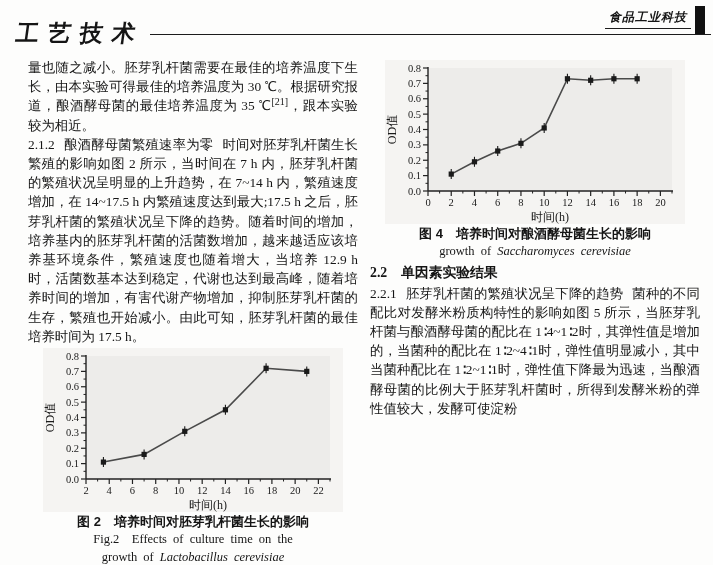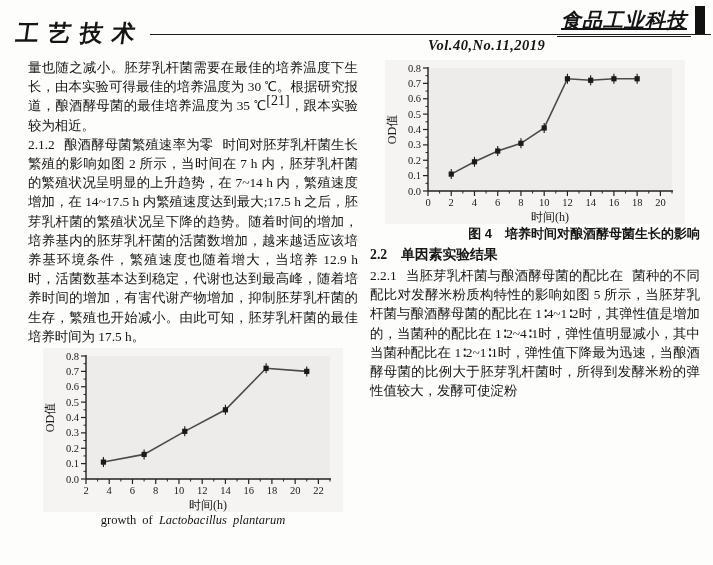--- a/index.html
+++ b/index.html
@@ -11,53 +11,52 @@
   }
   
   .header { position:absolute; top:0; left:0; right:0; height:56px; }
   .brand-left {
     position:absolute; top:18px; left:16px;
     font-size:23px; font-weight:bold; letter-spacing:9px;
     transform:skewX(-8deg); white-space:nowrap;
   }
   .header-rule { position:absolute; top:34px; left:150px; right:2px; height:0; border-top:1.6px solid #1c1c1c; }
   .journal-box { position:absolute; top:7px; right:22px; padding:0 4px 2px 4px; border-bottom:1.6px solid #1c1c1c; }
-  .journal-name { font-size:20px; font-weight:bold; font-style:italic; letter-spacing:1px; white-space:nowrap;text-decoration:underline; }
+  .journal-name { font-size:12px; font-weight:bold; font-style:italic; letter-spacing:1px; white-space:nowrap; }
   .journal-bar { position:absolute; top:6px; right:8px; width:10px; height:28px; background:#111; }
   .issue-info { position:absolute; top:37px; left:428px; font-size:14.5px; font-style:italic; font-weight:bold; letter-spacing:.5px; }
   
   .columns { position:absolute; top:58px; left:28px; right:12px; display:flex; gap:12px; }
   .col { width:330px; }
   .body-text {
     font-size:13.4px; line-height:19.2px; text-align:justify;
     font-family:"Liberation Serif", serif;
   }
   .sec-inline { font-weight:normal; margin-right:9px; }
-  sup.ref { font-size:14px; line-height:0;margin-top:28px; }
+  sup.ref { font-size:10px; line-height:0;margin-top:28px; }
   .heading-22 { font-size:13.8px; font-weight:bold; margin:3px 0 2px 0; font-family:Liberation Serif, serif; }
   
   .figure { margin:2px auto 0 auto; width:300px; background:#f5f4f2; }
   .figure svg { display:block; }
-  .cap-cn { text-align:right; font-size:13px; font-weight:bold; margin-top:1px; font-family:"Liberation Sans", sans-serif; }
+  .cap-cn { text-align:center; font-size:13px; font-weight:bold; margin-top:1px; font-family:"Liberation Sans", sans-serif; }
   .cap-en { text-align:center; font-size:12.5px; line-height:17.5px; word-spacing:3px; }
   .species { font-style:italic; }
 </style>
 </head>
 <body>
 
 <div class="page">
 
   <div class="header">
     <div class="brand-left">工艺技术</div>
     <div class="header-rule"></div>
     <div class="journal-box">
       <span class="journal-name">食品工业科技</span>
     </div>
     <div class="journal-bar"></div>
-    <div class="issue-info">Vol.40,No.11,2019</div>
   </div>
 
   <div class="columns">
 
     <div class="col">
       <p class="body-text"><span>量也随之减小。胚芽乳杆菌需要在最佳的培养温度下生长，由本实验可得最佳的培养温度为 30 ℃。根据研究报道，酿酒酵母菌的最佳培养温度为 35 ℃</span><sup class="ref">[21]</sup><span>，跟本实验较为相近。</span></p>
       <p class="body-text"><span class="sec-inline">2.1.2</span><span class="sec-inline">酿酒酵母菌繁殖速率为零</span><span>时间对胚芽乳杆菌生长繁殖的影响如图 2 所示，当时间在 7 h 内，胚芽乳杆菌的繁殖状况呈明显的上升趋势，在 7~14 h 内，繁殖速度增加，在 14~17.5 h 内繁殖速度达到最大;17.5 h 之后，胚芽乳杆菌的繁殖状况呈下降的趋势。随着时间的增加，培养基内的胚芽乳杆菌的活菌数增加，越来越适应该培养基环境条件，繁殖速度也随着增大，当培养 12.9 h 时，活菌数基本达到稳定，代谢也达到最高峰，随着培养时间的增加，有害代谢产物增加，抑制胚芽乳杆菌的生存，繁殖也开始减小。由此可知，胚芽乳杆菌的最佳培养时间为 17.5 h。</span></p>
 
       <div class="figure">
         <svg width="300" height="164" viewBox="0 0 300 164" xmlns="http://www.w3.org/2000/svg">
@@ -133,21 +132,23 @@
             <line x1="182.42857142857142" y1="56.8125" x2="182.42857142857142" y2="66.8125" stroke="#1a1a1a" stroke-width="1.1"></line>
             <rect x="179.82857142857142" y="59.2125" width="5.2" height="5.2" fill="#1a1a1a"></rect>
             <line x1="223.0952380952381" y1="15.300000000000011" x2="223.0952380952381" y2="25.30000000000001" stroke="#1a1a1a" stroke-width="1.1"></line>
             <rect x="220.4952380952381" y="17.70000000000001" width="5.2" height="5.2" fill="#1a1a1a"></rect>
             <line x1="263.76190476190476" y1="18.375000000000014" x2="263.76190476190476" y2="28.375000000000014" stroke="#1a1a1a" stroke-width="1.1"></line>
             <rect x="261.16190476190474" y="20.775000000000013" width="5.2" height="5.2" fill="#1a1a1a"></rect>
             <text x="165" y="161" text-anchor="middle" font-family="&quot;Liberation Serif&quot;, serif" font-size="12" fill="#1a1a1a">时间(h)</text>
             <text x="11" y="69.5" text-anchor="middle" font-family="&quot;Liberation Serif&quot;, serif" font-size="12" fill="#1a1a1a" transform="rotate(-90 11 69.5)">OD值</text>
           </svg>
       </div>
-      <div class="cap-en"><span>growth of </span><span class="species">Lactobacillus plantarum</span></div>
+      <div class="cap-cn">图 2　培养时间对胚芽乳杆菌生长的影响</div>
+      <div class="cap-en">Fig.2　Effects of culture time on the</div>
+      <div class="cap-en"><span>growth of </span><span class="species">Lactobacillus cerevisiae</span></div>
     </div>
 
     <div class="col">
 
       <div class="figure">
         <svg width="300" height="164" viewBox="0 0 300 164" xmlns="http://www.w3.org/2000/svg">
             <rect x="43" y="8" width="244" height="123" fill="#edecea"></rect>
             <line x1="43" y1="7" x2="43" y2="131" stroke="#222222" stroke-width="1.4"></line>
             <line x1="43" y1="131" x2="288" y2="131" stroke="#222222" stroke-width="1.4"></line>
             <line x1="43" y1="123.3125" x2="40.5" y2="123.3125" stroke="#222222" stroke-width="1"></line>
@@ -226,19 +227,20 @@
             <rect x="203.06666666666666" y="17.70000000000001" width="5.2" height="5.2" fill="#1a1a1a"></rect>
             <line x1="228.9047619047619" y1="13.762500000000003" x2="228.9047619047619" y2="23.762500000000003" stroke="#1a1a1a" stroke-width="1.1"></line>
             <rect x="226.3047619047619" y="16.1625" width="5.2" height="5.2" fill="#1a1a1a"></rect>
             <line x1="252.14285714285714" y1="13.762500000000003" x2="252.14285714285714" y2="23.762500000000003" stroke="#1a1a1a" stroke-width="1.1"></line>
             <rect x="249.54285714285714" y="16.1625" width="5.2" height="5.2" fill="#1a1a1a"></rect>
             <text x="165" y="161" text-anchor="middle" font-family="&quot;Liberation Serif&quot;, serif" font-size="12" fill="#1a1a1a">时间(h)</text>
             <text x="11" y="69.5" text-anchor="middle" font-family="&quot;Liberation Serif&quot;, serif" font-size="12" fill="#1a1a1a" transform="rotate(-90 11 69.5)">OD值</text>
           </svg>
       </div>
       <div class="cap-cn">图 4　培养时间对酿酒酵母菌生长的影响</div>
+      <div class="cap-en"><span>growth of </span><span class="species">Saccharomyces cerevisiae</span></div>
 
       <div class="heading-22">2.2　单因素实验结果</div>
-      <p class="body-text"><span class="sec-inline">2.2.1</span><span class="sec-inline">当胚芽乳杆菌与酿酒酵母菌的配比在</span><span>菌种的不同配比对发酵米粉质构特性的影响如图 5 所示，当胚芽乳杆菌与酿酒酵母菌的配比在 1∶4~1∶2时，其弹性值是增加的，当菌种的配比在 1∶2~4∶1时，弹性值明显减小，其中当菌种配比在 1∶2~1∶1时，弹性值下降最为迅速，当酿酒酵母菌的比例大于胚芽乳杆菌时，所得到发酵米粉的弹性值较大，发酵可使淀粉</span></p>
+      <p class="body-text"><span class="sec-inline">2.2.1</span><span class="sec-inline">胚芽乳杆菌的繁殖状况呈下降的趋势</span><span>菌种的不同配比对发酵米粉质构特性的影响如图 5 所示，当胚芽乳杆菌与酿酒酵母菌的配比在 1∶4~1∶2时，其弹性值是增加的，当菌种的配比在 1∶2~4∶1时，弹性值明显减小，其中当菌种配比在 1∶2~1∶1时，弹性值下降最为迅速，当酿酒酵母菌的比例大于胚芽乳杆菌时，所得到发酵米粉的弹性值较大，发酵可使淀粉</span></p>
     </div>
 
   </div>
 </div>
 
 </body></html>

